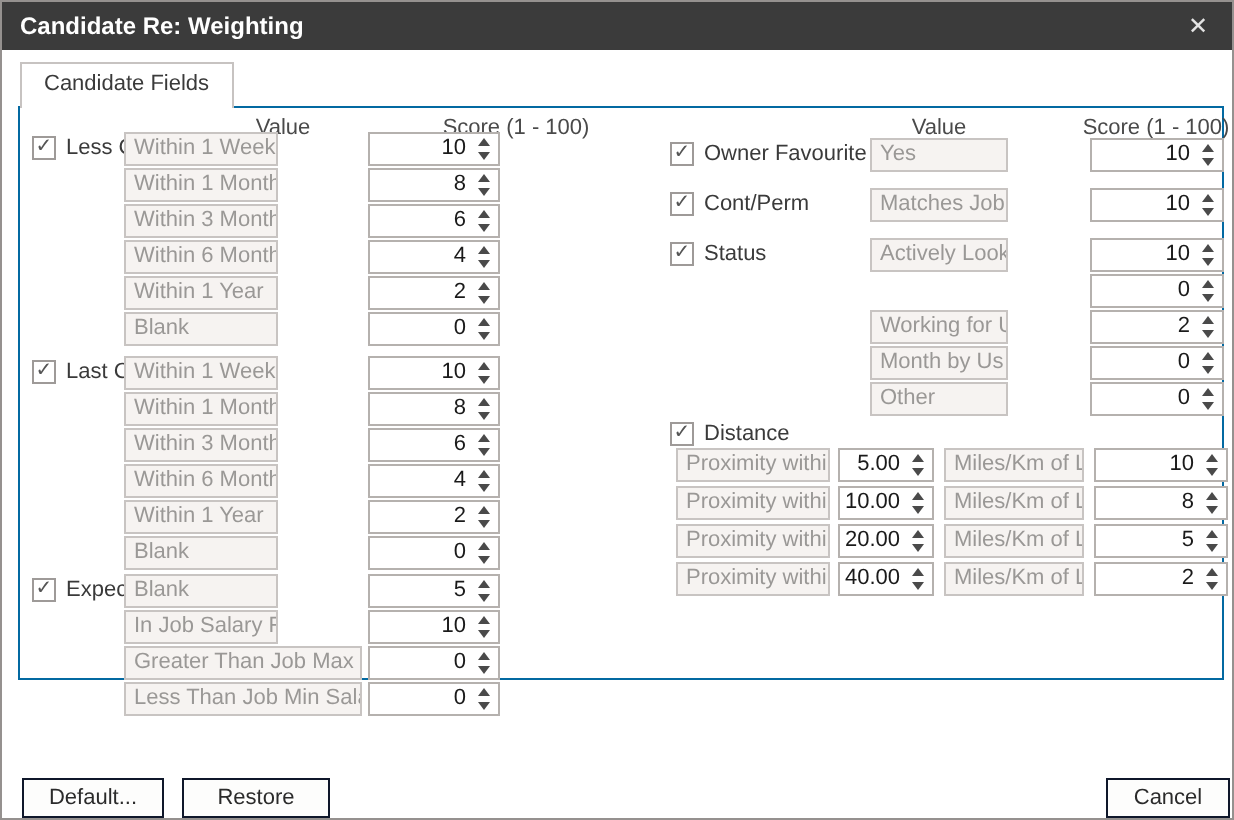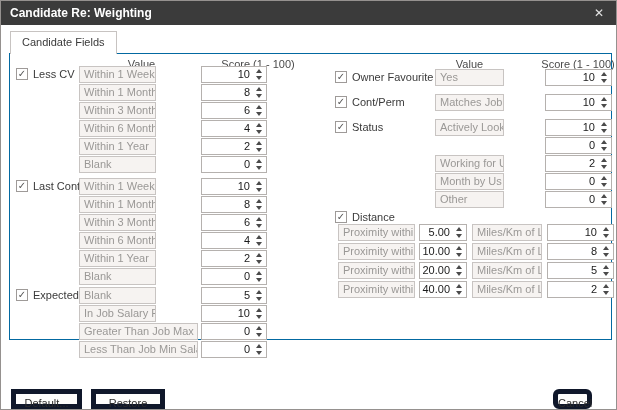--- a/index.html
+++ b/index.html
@@ -25,21 +25,21 @@
   .hdr-score-right{left:528px;width:80px;}
   
   .section{position:absolute;}
   .sec-left{left:6px;width:300px;}
   .sec-right{left:325px;width:278px;}
   .cbwrap{position:absolute;left:0;top:2px;display:flex;align-items:center;white-space:nowrap;}
   .cb{width:12px;height:12px;background:#fff;border:1px solid #9e9a98;display:inline-flex;align-items:center;justify-content:center;flex:none;}
   .tick{font-size:10px;line-height:10px;color:#555;}
   .cb-label{margin-left:5px;color:#3a3a3a;}
   .rows{position:relative;}
-  .sec-left .rows{margin-left:63px;}
+  .sec-left .rows{margin-left:46px;}
   .sec-right .rows{margin-left:100px;text-decoration:underline;}
   .row{position:relative;height:17px;margin-bottom:1px;}
   .vfield{position:absolute;left:0;top:0;height:17px;}
   .sec-left .vfield{width:77px;}
   .sec-left .row.wide .vfield{width:119px;}
   .sec-right .vfield{width:69px;}
   .disabled-field{background:#f6f3f1;border:1px solid #c8c4c2;color:#9a9896;
                   padding:0 4px;line-height:15px;overflow:hidden;white-space:nowrap;}
   .spin{position:absolute;top:0;height:17px;background:#ffffff;border:1px solid #b5b1ae;}
   .sec-left .spin{left:122px;width:66px;}
@@ -49,26 +49,26 @@
   .arr-up{width:0;height:0;border-left:3px solid transparent;border-right:3px solid transparent;border-bottom:4px solid #4a4a4a;margin-bottom:3px;}
   .arr-dn{width:0;height:0;border-left:3px solid transparent;border-right:3px solid transparent;border-top:4px solid #4a4a4a;}
   
   .dist-rows{position:absolute;left:328px;top:170px;width:276px;}
   .drow{position:relative;height:17px;margin-bottom:2px;}
   .drow .prefix{position:absolute;left:0;width:77px;height:17px;}
   .drow .spin.amount{left:81px;width:48px;}
   .drow .unit{position:absolute;left:134px;width:70px;height:17px;}
   .drow .spin.dscore{left:209px;width:67px;}
   
-  .btn{position:absolute;top:388px;height:20px;background:#fdfdfc;border:5px solid #0f172a;
+  .btn{position:absolute;top:388px;height:20px;background:#fdfdfc;border:1px solid #0f172a;
        text-align:center;line-height:18px;color:#2b2b2b;cursor:default;}
   .btn-default{left:10px;width:71px;}
   .btn-restore{left:90px;width:74px;}
   .btn-save{left:478px;width:63px;border-color:#757575;}
-  .btn-cancel{left:552px;width:39px;border-radius:6px;}
+  .btn-cancel{left:552px;width:62px;}
 </style>
 </head>
 <body>
 
 <div class="dialog">
 
   <div class="titlebar">
     <span class="title">Candidate Re: Weighting</span>
     <span class="close">✕</span>
   </div>

